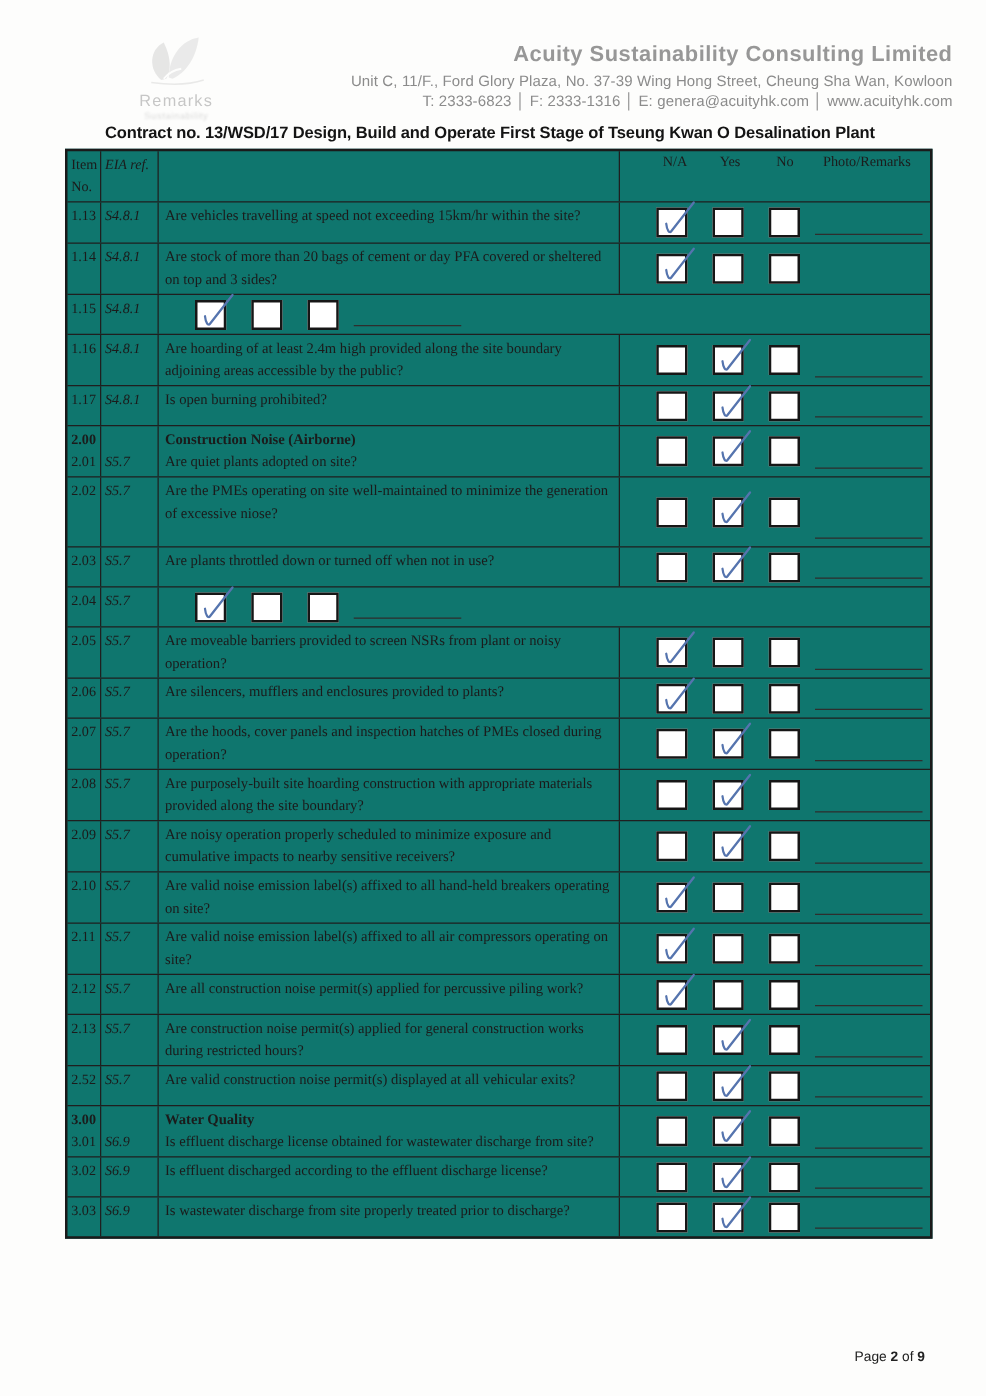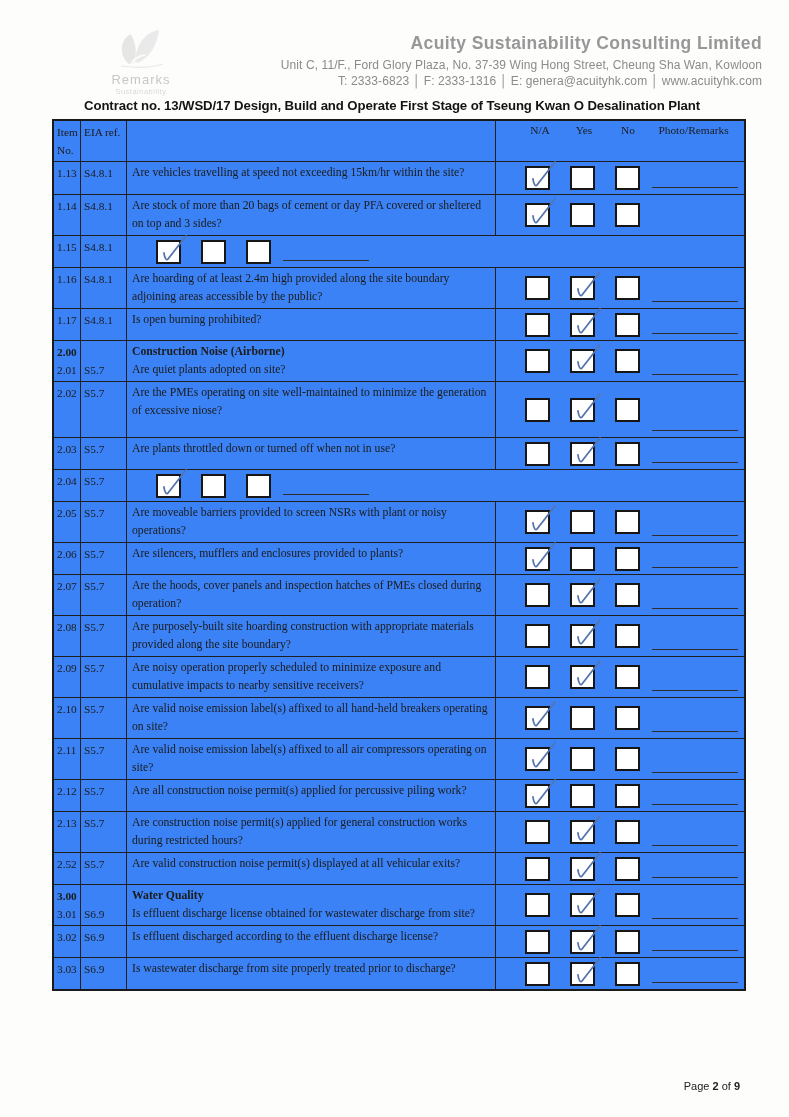--- a/index.html
+++ b/index.html
@@ -50,27 +50,27 @@
     position: absolute; left: 84px; top: 98px; width: 660px;
     font-family: "Liberation Sans", sans-serif;
     font-size: 13.2px; font-weight: bold; color: #141414; letter-spacing: -0.1px;
     white-space: nowrap;
   }
 
   
   .checklist-table {
     position: absolute; left: 52px; top: 119px; width: 694px;
     border: 2.2px solid #1a1a1a;
-    background: #3b82f6;
+    background: #0f766e;
   }
   .trow { display: flex; border-top: 1.4px solid #1f1f1f; min-height: 32px; }
   .trow:first-child { border-top: none; }
   .trow.tall { min-height: 56px; }
   .c1 { width: 27px;  border-right: 1.3px solid #1f1f1f; padding: 2px 1px 2px 3px; font-size: 11.3px; line-height: 18px; }
-  .c2 { width: 46px;  border-right: 1.3px solid #1f1f1f; padding: 2px 1px 2px 3px; font-size: 11.3px; line-height: 18px; }
+  .c2 { width: 46px;  border-right: 1.3px solid #1f1f1f; padding: 2px 1px 2px 3px; font-size: 11.3px; line-height: 18px; font-style: italic; }
   .c3 { flex: 1;      border-right: 1.5px solid #1f1f1f; padding: 2px 5px 2px 5px; font-size: 11.7px; line-height: 18px; }
   .c4 { width: 248px; position: relative; display: flex; align-items: center; }
 
   .sec-line { font-weight: bold; }
   .sec-spacer { height: 18px; }
 
   
   .thead { min-height: 39px; border-bottom: 1.2px solid #1f1f1f; }
   .thead .c1 { display: flex; flex-direction: column; justify-content: space-between; }
   .thead .c4 { align-items: flex-start; }
@@ -392,21 +392,21 @@
       <div class="c1">
 
         <div class="v-item">2.05</div>
       </div>
       <div class="c2">
 
         <div class="v-eia">S5.7</div>
       </div>
       <div class="c3">
 
-        <div class="v-q">Are moveable barriers provided to screen NSRs with plant or noisy operations?</div>
+        <div class="v-q">Are moveable barriers provided to screen NSRs from plant or noisy operation?</div>
       </div>
       <div class="c4">
         <span class="box box-na">
           <svg class="tick" viewBox="0 0 32 34">
             <path d="M6 21 C 6.5 26, 8.5 29, 10 27 L 28 4" fill="none" stroke="#5574ae" stroke-width="1.8" stroke-linecap="round"></path>
           </svg>
         </span>
         <span class="box box-yes">
           
         </span>

